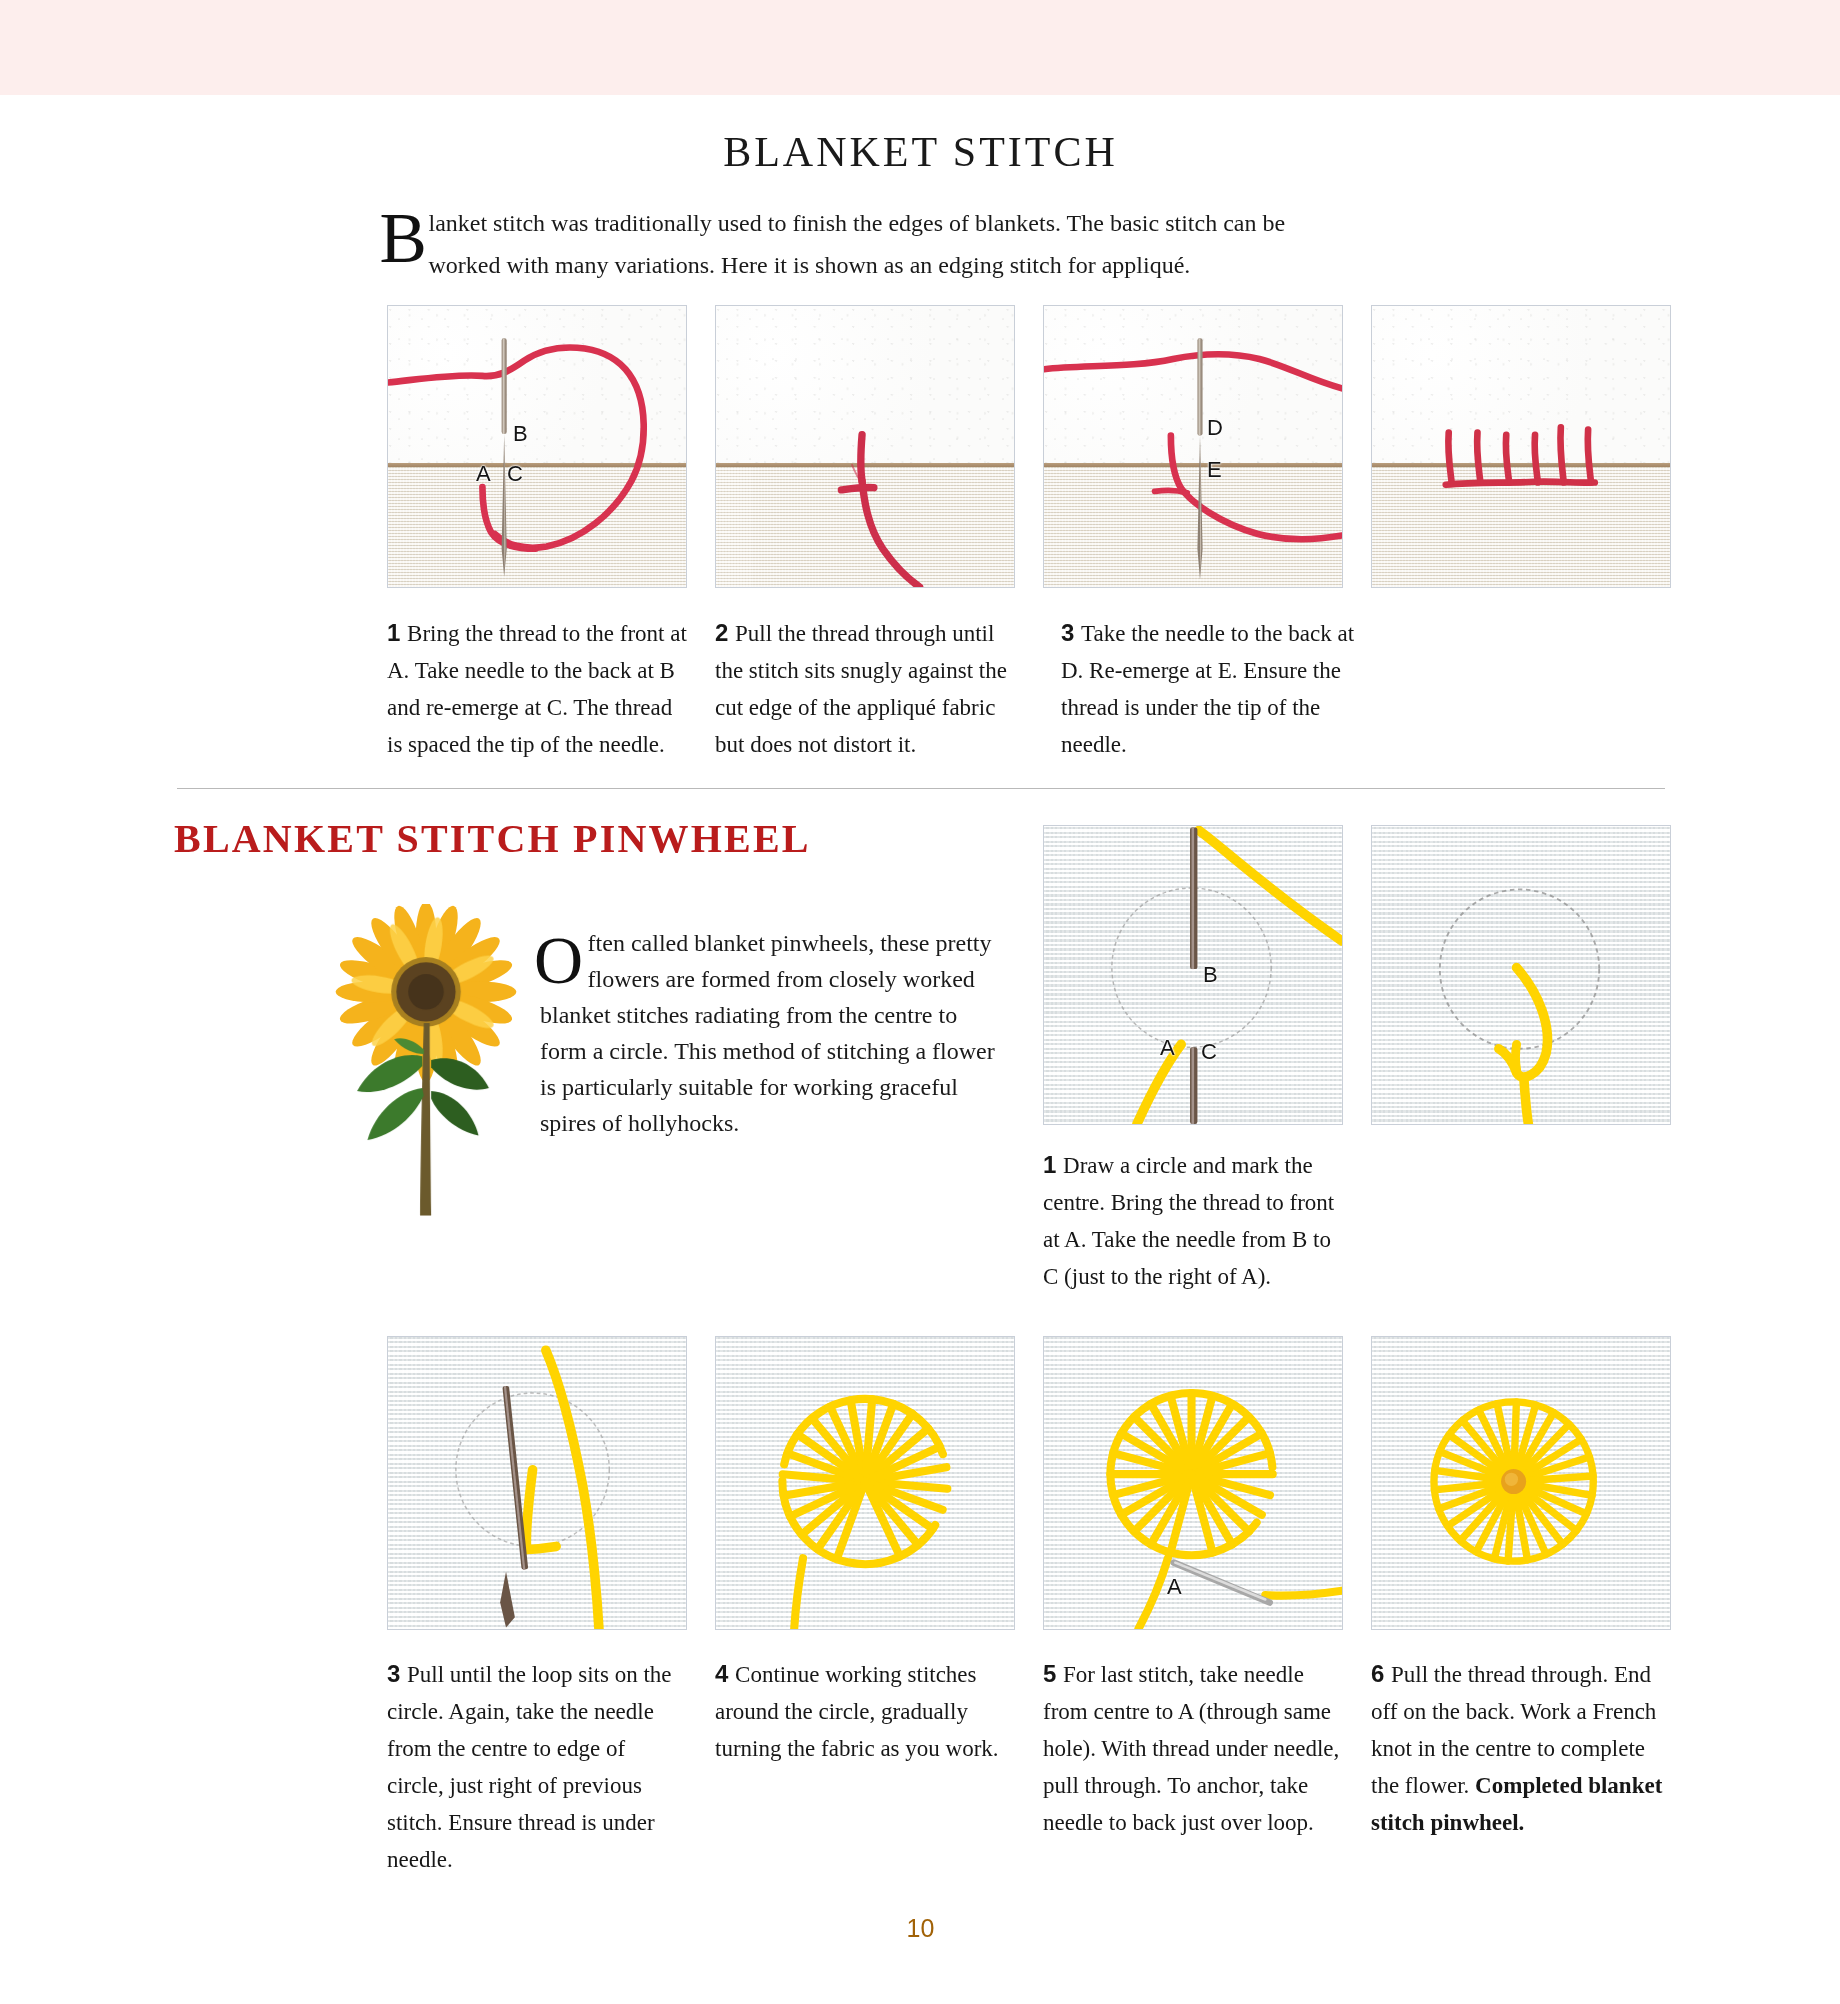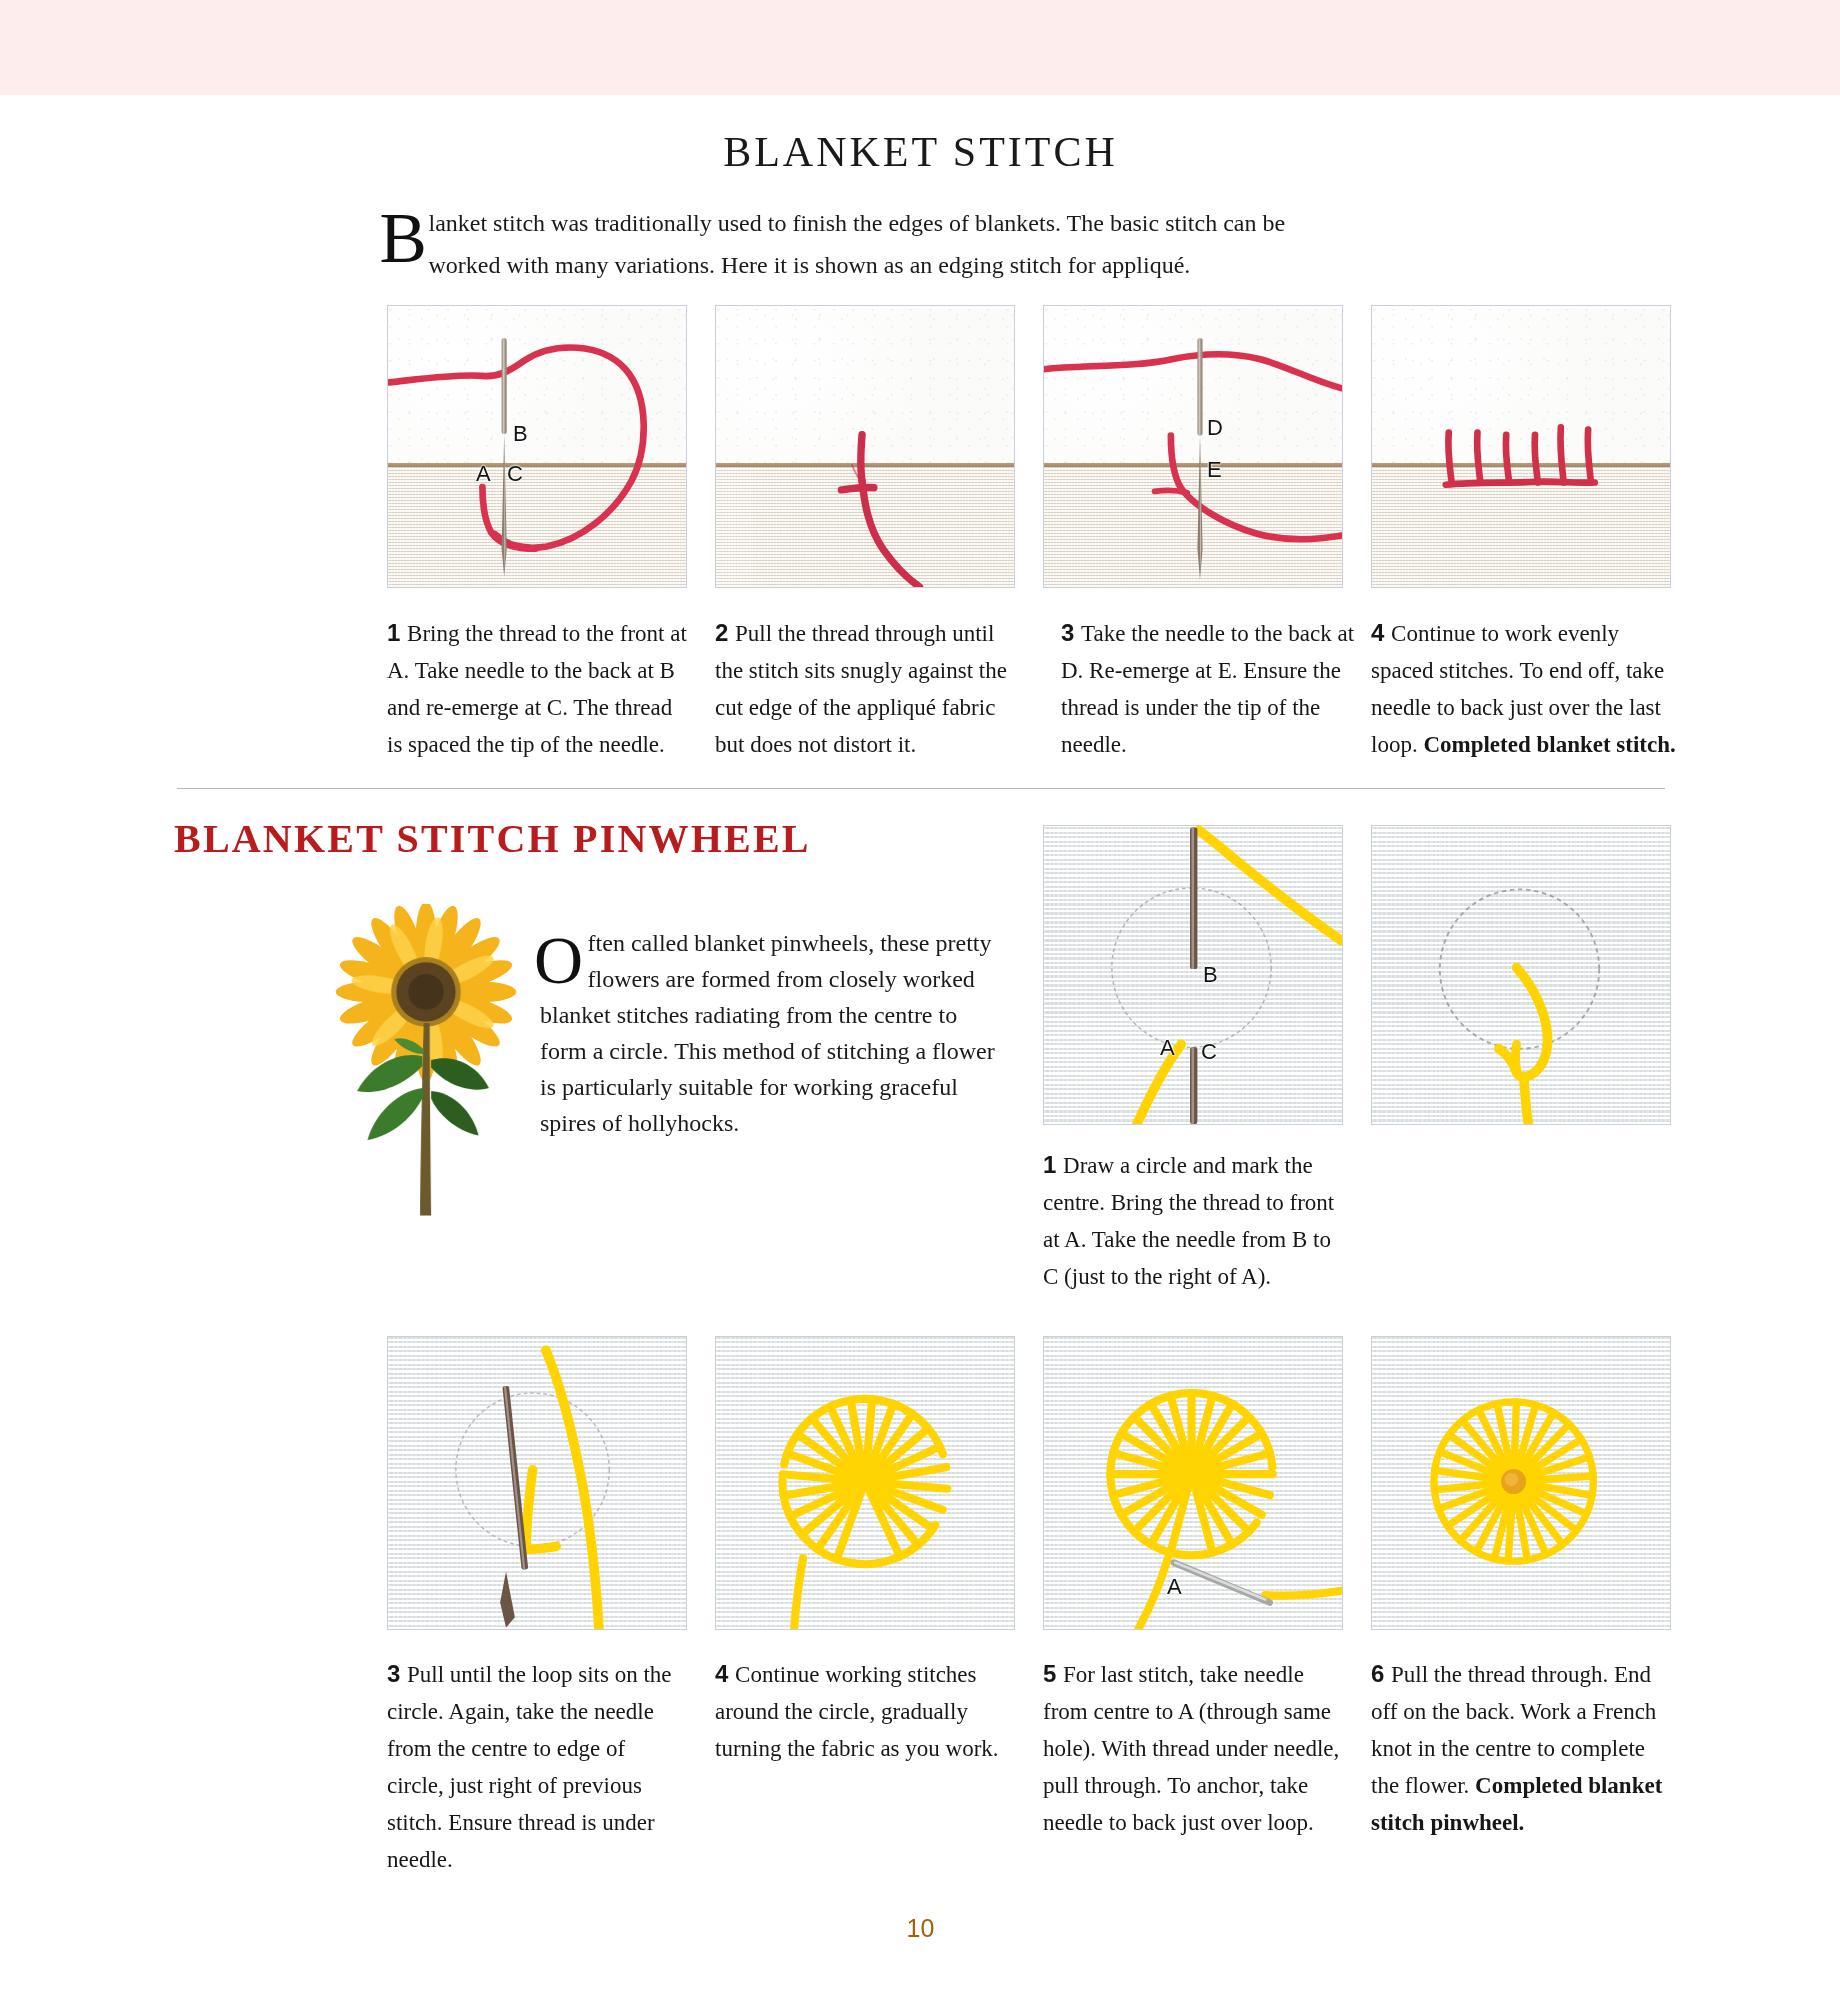--- a/index.html
+++ b/index.html
@@ -290,24 +290,20 @@
   </div>
 
   <div class="caption" style="left:387px; top:614px; width:300px;">
     <span class="num">1</span><span>Bring the thread to the front at A. Take needle to the back at B and re-emerge at C. The thread is spaced the tip of the needle.</span>
   </div>
   <div class="caption" style="left:715px; top:614px; width:300px;">
     <span class="num">2</span><span>Pull the thread through until the stitch sits snugly against the cut edge of the appliqué fabric but does not distort it.</span>
   </div>
   <div class="caption" style="left:1061px; top:614px; width:300px;">
     <span class="num">3</span><span>Take the needle to the back at D. Re-emerge at E. Ensure the thread is under the tip of the needle.</span>
-  </div>
-  <div class="caption" style="left:1371px; top:614px; width:307px;">
-    <span class="num">4</span><span>Continue to work evenly spaced stitches. To end off, take needle to back just over the last loop.</span>
-    <span class="bold">Completed blanket stitch.</span>
   </div>
 
   <div class="divider"></div>
 
   <h1 class="sec2-title">BLANKET STITCH PINWHEEL</h1>
 
   <svg class="sunflower" viewBox="0 0 270 420">
     <g>
       <g fill="#f5b31c">
         <g transform="translate(135,118)">

